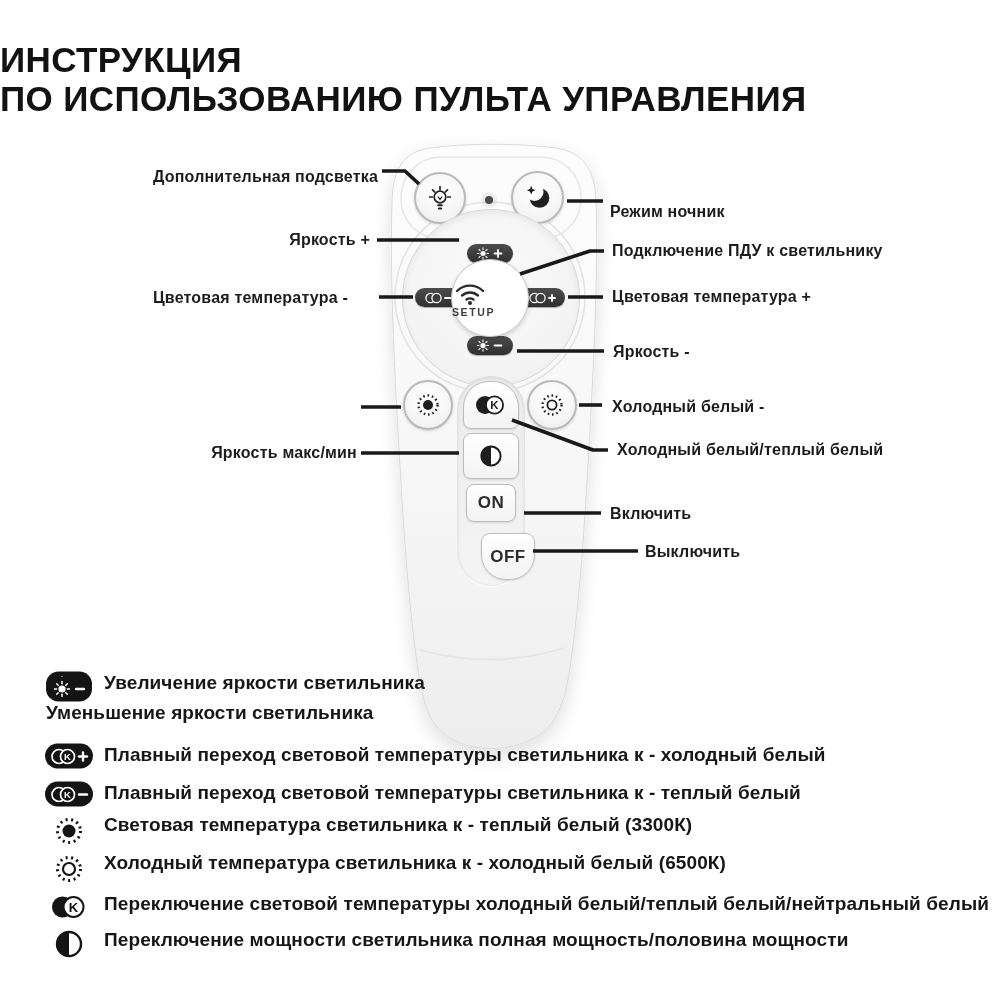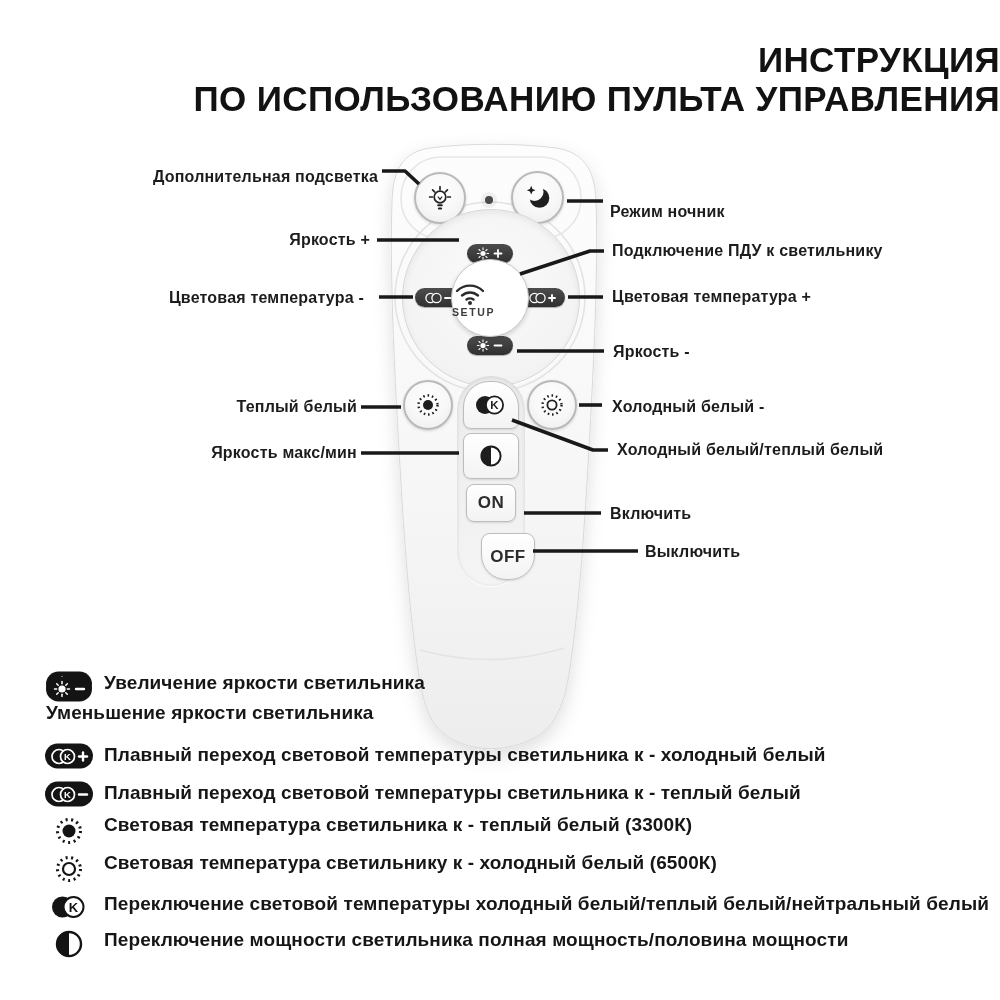--- a/index.html
+++ b/index.html
@@ -1,21 +1,21 @@
 <!DOCTYPE html>
 <html><head>
 <meta charset="utf-8">
 <style>
   html,body{margin:0;padding:0;background:#ffffff;}
   .canvas{
     position:relative;width:1000px;height:1000px;overflow:hidden;background:#ffffff;
     font-family:"Liberation Sans","DejaVu Sans",sans-serif;color:#1c1c1c;
   }
   .title{
-    position:absolute;top:40px;left:0;width:1000px;text-align:right;
+    position:absolute;top:40px;left:0;width:1000px;text-align:left;
     font-size:35px;line-height:39px;font-weight:800;color:#121212;letter-spacing:.4px;
   }
   svg.scene,svg.lines{position:absolute;left:0;top:0;width:1000px;height:1000px;}
   svg.scene{z-index:1;}
   .ui{position:absolute;left:0;top:0;width:1000px;height:1000px;z-index:2;}
   svg.lines{z-index:3;pointer-events:none;}
   svg.lines line,svg.lines polyline{stroke:#191919;stroke-width:3.6;fill:none;stroke-linejoin:round;}
 
   .lbl{
     position:absolute;white-space:nowrap;font-size:16px;font-weight:700;
@@ -261,22 +261,21 @@
     <line x1="568" y1="297" x2="603" y2="297"></line>
     <line x1="517" y1="351" x2="604" y2="351"></line>
     <line x1="579" y1="405" x2="602" y2="405"></line>
     <polyline points="512,420 593,450 608,450"></polyline>
     <line x1="524" y1="513" x2="601" y2="513"></line>
     <line x1="533" y1="551" x2="638" y2="551"></line>
   </svg>
 
   <div class="lbl" style="right:622px;top:177px;">Дополнительная подсветка</div>
   <div class="lbl" style="right:630px;top:240px;">Яркость +</div>
-  <div class="lbl" style="right:636px;top:298px;">Цветовая температура -</div>
-  <div class="lbl" style="right:643px;top:407px;">Теплый белый</div>
+  <div class="lbl" style="right:652px;top:298px;">Цветовая температура -</div>
   <div class="lbl" style="right:643px;top:453px;">Яркость макс/мин</div>
 
   <div class="lbl" style="left:610px;top:202px;margin-top:10px;">Режим ночник</div>
   <div class="lbl" style="left:612px;top:251px;">Подключение ПДУ к светильнику</div>
   <div class="lbl" style="left:612px;top:297px;">Цветовая температура +</div>
   <div class="lbl" style="left:613px;top:352px;">Яркость -</div>
   <div class="lbl" style="left:612px;top:407px;">Холодный белый -</div>
   <div class="lbl" style="left:617px;top:450px;">Холодный белый/теплый белый</div>
   <div class="lbl" style="left:610px;top:514px;">Включить</div>
   <div class="lbl" style="left:645px;top:552px;">Выключить</div>
@@ -369,21 +368,21 @@
     <div class="legend-text">Световая температура светильника к - теплый белый (3300К)</div>
   </div>
 
   <div class="legend-row" style="top:869px;">
     <div class="legend-icon-box">
       <svg width="34" height="34" viewBox="0 0 34 34">
         <circle cx="17" cy="17" r="11.5" fill="none" stroke="#141414" stroke-width="3" stroke-dasharray="2 3.6"></circle>
         <circle cx="17" cy="17" r="6" fill="none" stroke="#141414" stroke-width="2.2"></circle>
       </svg>
     </div>
-    <div class="legend-text">Световая температура светильнику к - холодный белый (6500К)</div>
+    <div class="legend-text">Холодный температура светильника к - холодный белый (6500К)</div>
   </div>
 
   <div class="legend-row" style="top:907px;">
     <div class="legend-icon-box">
       <svg width="38" height="28" viewBox="0 0 38 28">
         <circle cx="12.5" cy="14" r="10.5" fill="#141414"></circle>
         <circle cx="23.5" cy="14" r="10" fill="#ffffff" stroke="#141414" stroke-width="2"></circle>
         <text x="23.5" y="18.8" text-anchor="middle" font-size="13" font-weight="bold" fill="#141414" font-family="Liberation Sans, DejaVu Sans, sans-serif">K</text>
       </svg>
     </div>

